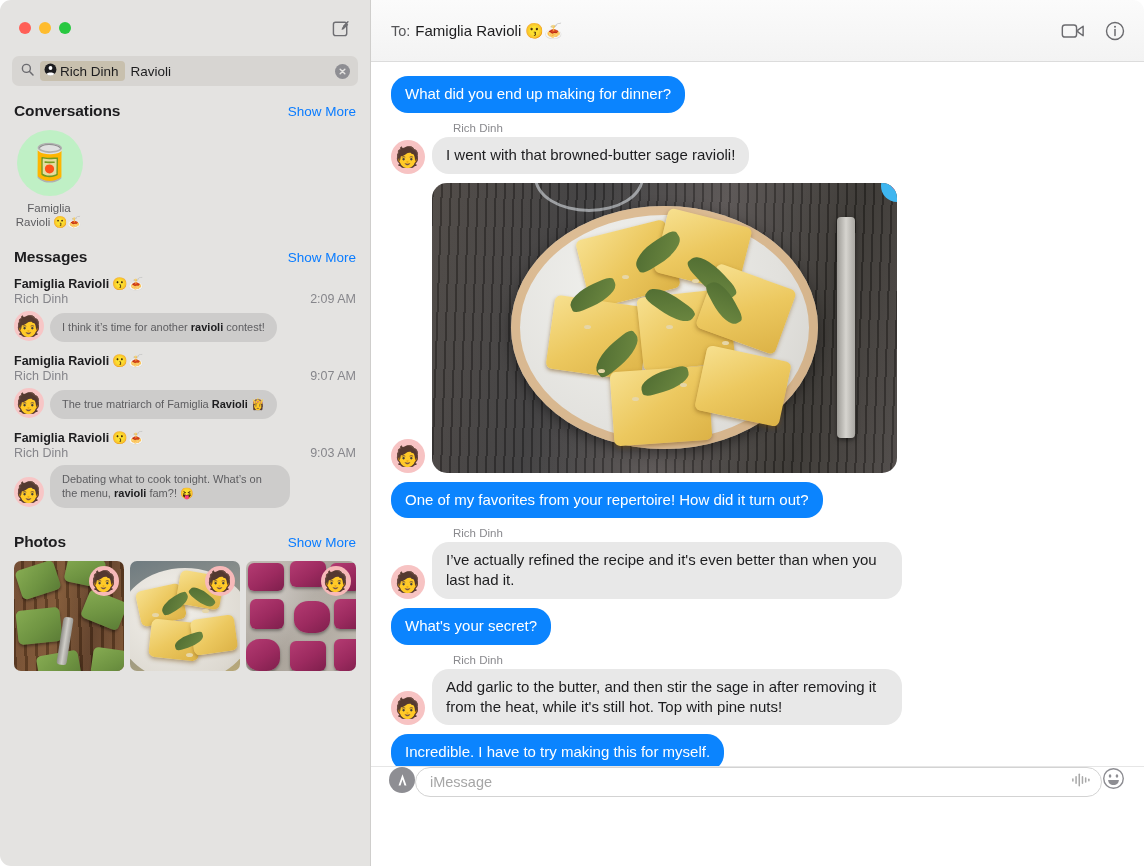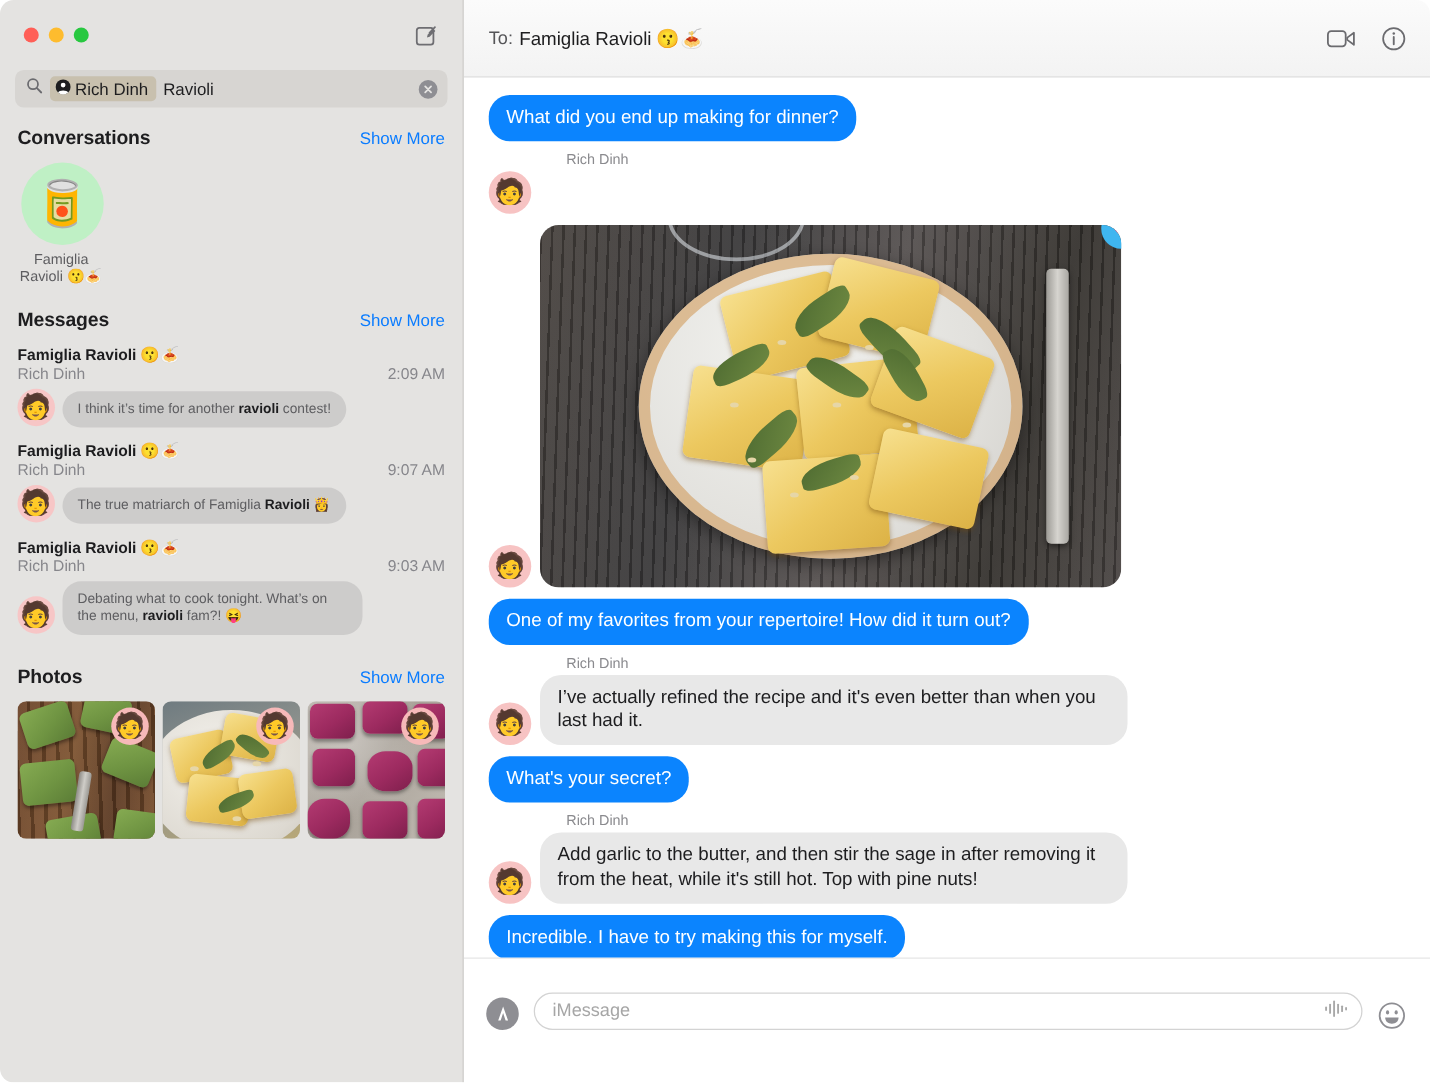--- a/index.html
+++ b/index.html
@@ -324,23 +324,22 @@
     border-radius:50%;
     background:#3fb6f0;
   }
 
   
   .composer {
     height: 58px;
     flex: 0 0 58px;
     border-top: 1px solid #e6e6e6;
     display: flex;
-    align-items: flex-end;
+    align-items: flex-start;
     padding: 0 19px 0 18px;
-    gap: 12px;
     background: #fff;
   }
   .appstore-btn {
     width: 26px; height: 26px;
     border-radius: 50%;
     background: #8e8e93;
     display: flex; align-items: center; justify-content: center;
     cursor: pointer;
     flex: 0 0 26px;
   }
@@ -641,20 +640,21 @@
       <div class="row out">
         <div class="bubble blue">What did you end up making for dinner?</div>
       </div>
 
       <div>
         <div class="sender-label">Rich Dinh</div>
         <div class="row in">
           <div class="avatar-chat">
             <span class="memoji-face">🧑</span>
           </div>
+          <div class="bubble gray">I went with that browned-butter sage ravioli!</div>
         </div>
       </div>
 
       <div class="photo-msg-row">
         <div class="avatar-chat">
           <span class="memoji-face">🧑</span>
         </div>
         <div class="chat-photo">
           <div class="art wood-dark"></div>
           <div class="glassring"></div>

